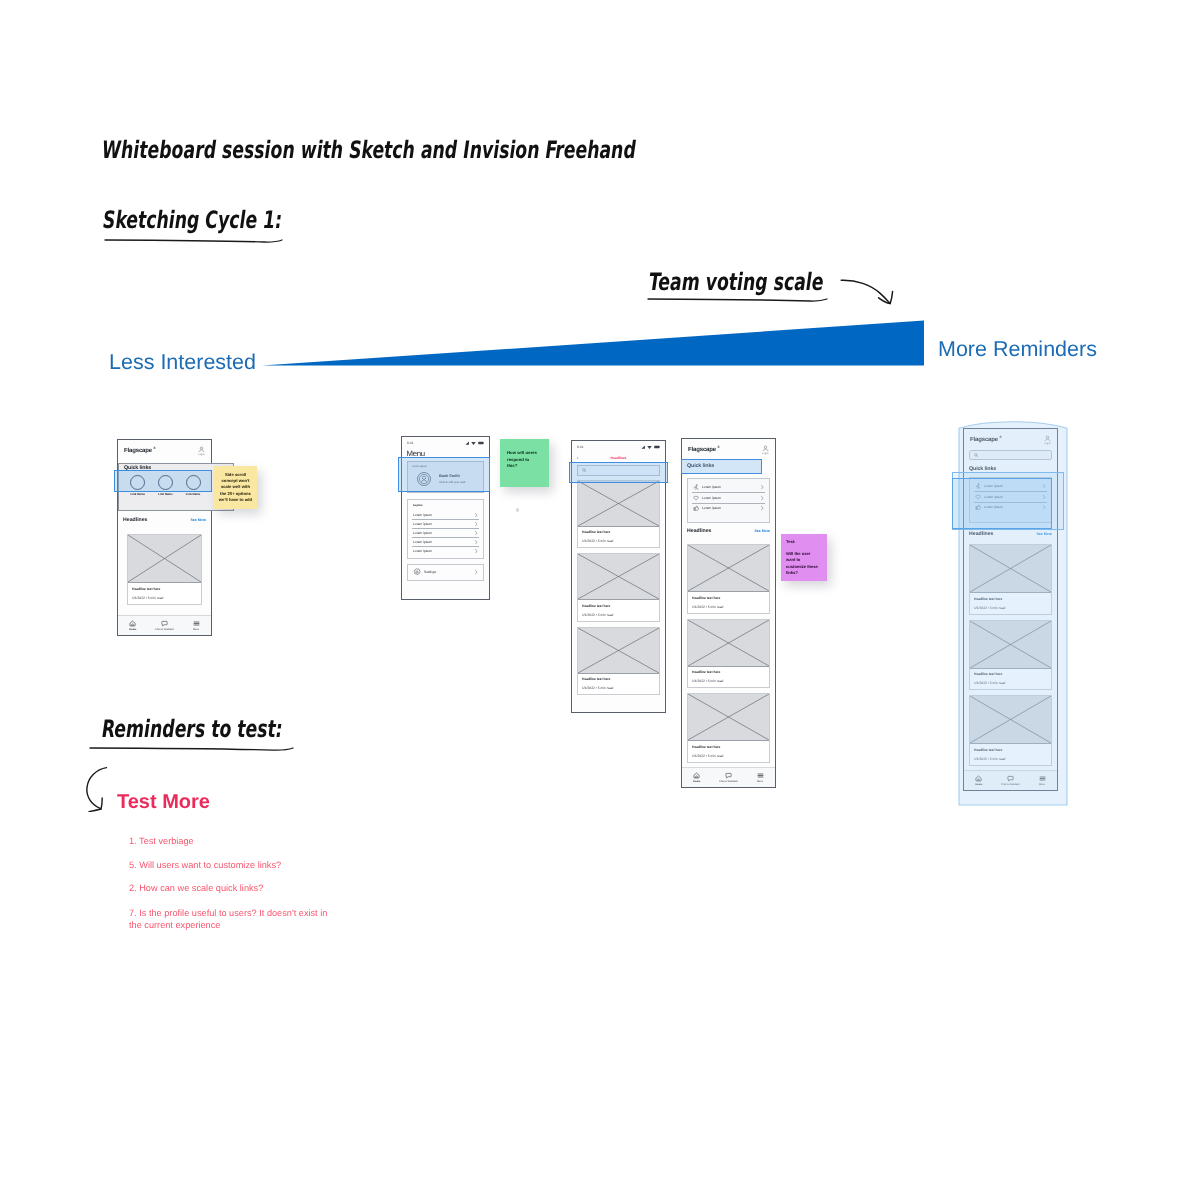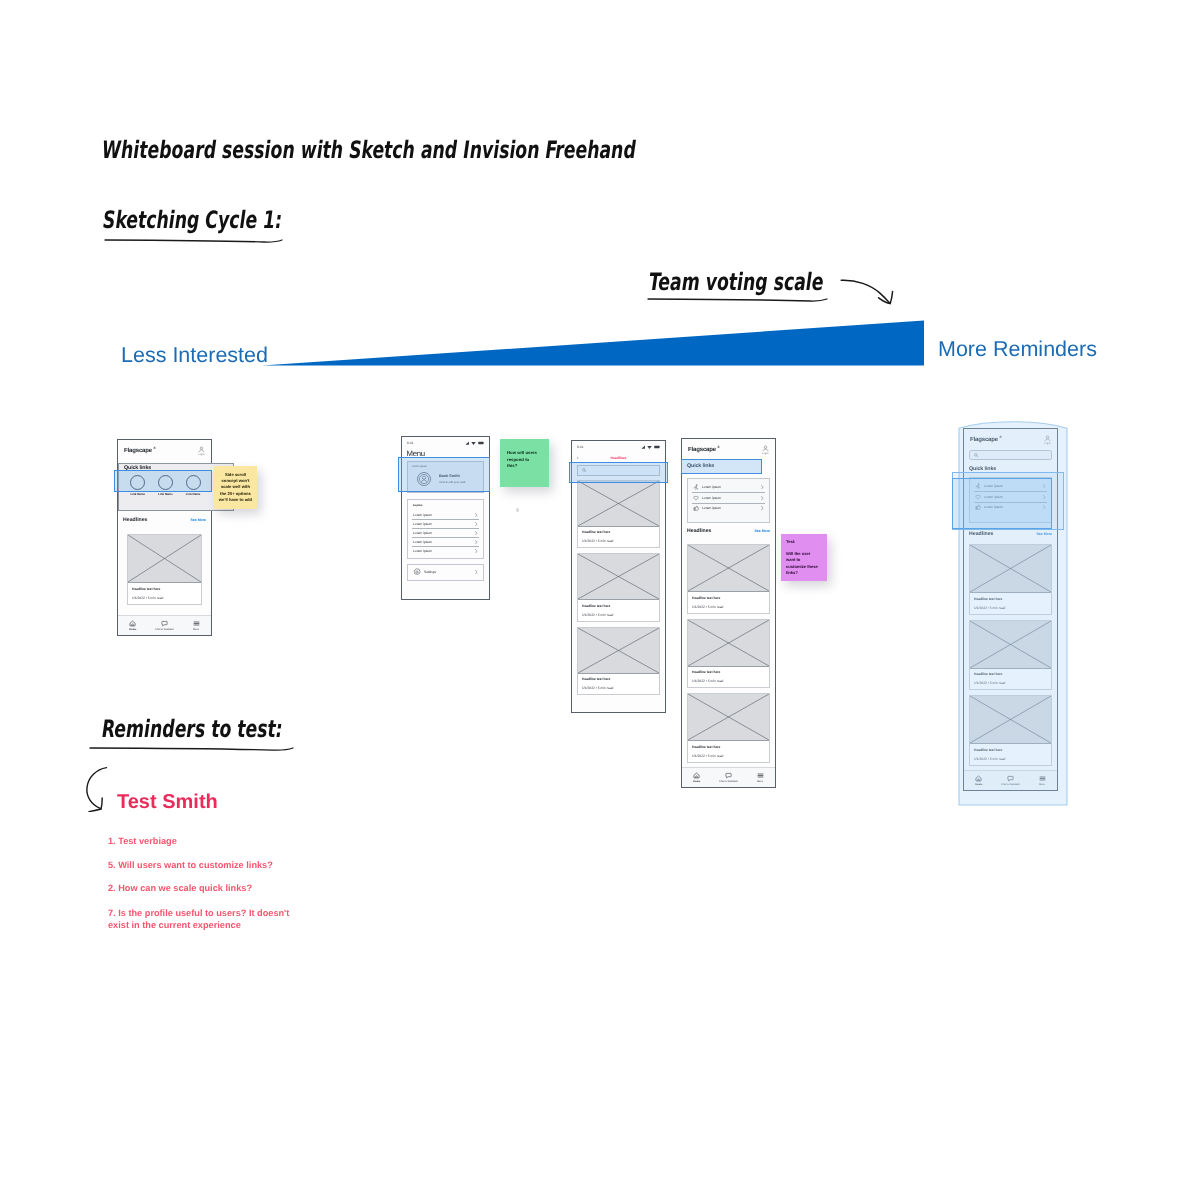--- a/index.html
+++ b/index.html
@@ -19,28 +19,28 @@
   .h-cycle{position:absolute;left:103px;top:206px;font-size:24px;}
   .underline-sketching{left:104px;top:235px;}
   .h-voting{position:absolute;left:649px;top:268px;font-size:24px;}
   .underline-voting{left:647px;top:294px;}
   .arrow-voting{left:840px;top:278px;}
   .h-reminders{position:absolute;left:102px;top:715px;font-size:24px;}
   .underline-reminders{left:89px;top:743px;}
   .arrow-reminders{left:78px;top:766px;}
 
   
-  .scale-left{position:absolute;left:109px;top:343px;margin-left:12px;}
+  .scale-left{position:absolute;left:109px;top:350px;}
   .scale-right{position:absolute;left:938px;top:337px;}
   .scale-tri{left:262px;top:320px;}
   .scale-tri polygon{shape-rendering:geometricPrecision;}
 
   
   .tn-title{position:absolute;left:117px;top:791px;font-size:20px;font-weight:bold;color:#ea2b5b;font-family:"Liberation Sans",sans-serif;}
-  .tn-list{position:absolute;left:108px;top:836px;width:215px;font-weight:bold;}
+  .tn-list{position:absolute;left:129px;top:836px;width:215px;}
   .tn-item{font-size:9.2px;color:#f7556e;line-height:11px;margin-bottom:12.5px;font-family:"Liberation Sans",sans-serif;}
   .tn-item-wrap{width:200px;line-height:12px;}
 
   
   .phone{position:absolute;background:#fdfdfd;border:1.1px solid #585f6b;box-sizing:border-box;overflow:hidden;
          font-family:"Liberation Sans",sans-serif;color:#2b2f38;}
   .ph-sb{display:flex;justify-content:space-between;align-items:center;padding:2.5px 5px 0 5px;height:7px;}
   .ph-sb .t{font-size:3.4px;color:#444;}
   .ph-sb .ic{display:flex;gap:1.5px;align-items:center;}
   .ph-hdr{display:flex;justify-content:space-between;align-items:flex-start;padding:6px 6px 4px 6px;}
@@ -187,21 +187,21 @@
     <path d="M11.0 45.6 C 15.6 44.8, 19.8 43.9, 23.0 43.0" fill="none" stroke="#181818" stroke-width="1.4" stroke-linecap="round"></path>
     <path d="M24.2 32.0 C 24.2 36.2, 23.8 40.2, 23.0 43.0" fill="none" stroke="#181818" stroke-width="1.4" stroke-linecap="round"></path>
   </svg>
 
   <div class="scale-label scale-left">Less Interested</div>
   <div class="scale-label scale-right">More Reminders</div>
   <svg class="abs scale-tri" width="664" height="50" viewBox="0 0 664 50">
     <polygon points="0,45.6 662,0.6 662,45.6" fill="#0067c3"></polygon>
   </svg>
 
-  <div class="tn-title">Test Smith</div>
+  <div class="tn-title">Test More</div>
   <div class="tn-list">
     <div class="tn-item">1. Test verbiage</div>
     <div class="tn-item">5. Will users want to customize links?</div>
     <div class="tn-item">2. How can we scale quick links?</div>
     <div class="tn-item tn-item-wrap">7. Is the profile useful to users? It doesn't exist in the current experience</div>
   </div>
 
   <div class="phone p1">
     <div class="ph-hdr">
       <div class="ph-brand"><span>Flagscape</span><sup>®</sup></div>

